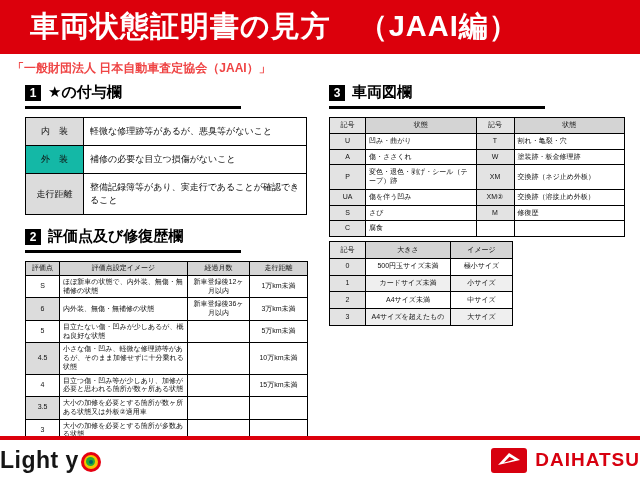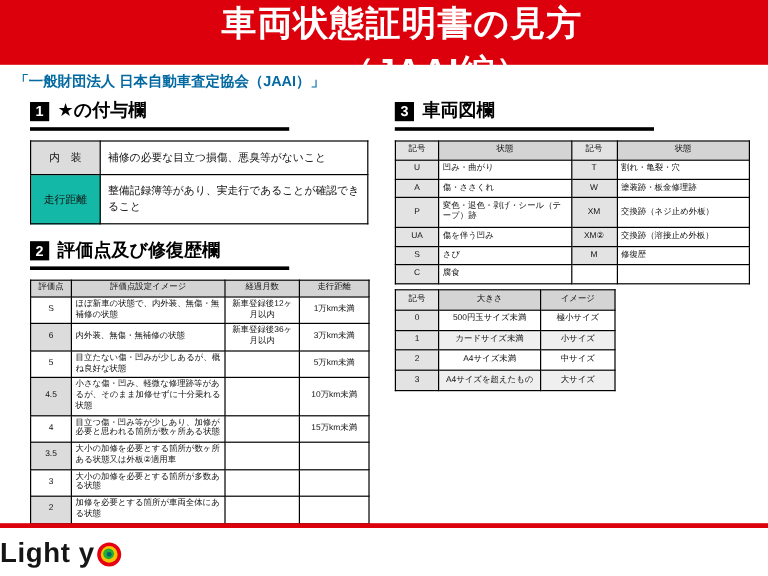--- a/index.html
+++ b/index.html
@@ -1,25 +1,25 @@
 <!DOCTYPE html>
 <html><head>
 <meta charset="utf-8">
 <style>
   * { margin:0; padding:0; box-sizing:border-box; }
   html,body { background:#fff; }
   body { font-family:"Liberation Sans","DejaVu Sans",sans-serif; }
   .page { position:relative; width:640px; height:480px; background:#fff; overflow:hidden; }
 
   
-  .banner { height:54px; background:#dc000c; color:#fff; display:flex; align-items:center; padding-left:30px;flex-direction:column; }
+  .banner { height:54px; background:#dc000c; color:#fff; display:flex; align-items:center; padding-left:30px; }
   .banner .ttl { font-size:29px; font-weight:bold; letter-spacing:1px; }
-  .banner .ed  { font-size:29px; font-weight:bold; margin-left:56px; letter-spacing:1px; }
-
-  .subtitle { margin:6px 0 4px 12px; font-size:12px; font-weight:bold; color:#0369a1; }
+  .banner .ed  { font-size:29px; font-weight:bold; margin-left:28px; letter-spacing:1px; }
+
+  .subtitle { margin:6px 0 4px 12px; font-size:12px; font-weight:bold; color:#ef4444; }
 
   
   .content { display:flex; padding-left:25px; gap:22px; }
   .col-left  { width:282px; }
   .col-right { width:296px; }
 
   .sec-head { display:flex; align-items:center; gap:7px; border-bottom:3px solid #000; padding-bottom:4px; margin:2px 0 8px 0; width:216px; }
   .numbox { width:16px; height:16px; background:#000; color:#fff; font-size:12px; font-weight:bold; display:flex; align-items:center; justify-content:center; flex:0 0 16px; }
   .sec-title { font-size:15px; font-weight:bold; color:#000; }
 
@@ -84,21 +84,25 @@
 
       <div class="sec-head">
         <span class="numbox">1</span>
         <span class="sec-title">★の付与欄</span>
       </div>
 
       <table class="t1">
         <tbody>
           <tr>
             <td class="lbl">内　装</td>
-            <td>補修の必要な目立つ損傷、悪臭等がないこと</td>
+            <td>軽微な修理跡等があるが、悪臭等がないこと</td>
+          </tr>
+          <tr>
+            <td class="lbl">外　装</td>
+            <td>補修の必要な目立つ損傷がないこと</td>
           </tr>
           <tr>
             <td class="lbl">走行距離</td>
             <td>整備記録簿等があり、実走行であることが確認できること</td>
           </tr>
         </tbody>
       </table>
 
       <div class="sec-head" style="margin-top:12px;">
         <span class="numbox">2</span>
@@ -261,15 +265,24 @@
     <div class="slogan">
       <span>Light y</span>
       <span class="target">
         <span class="r2">
             <span class="r3">
               <span class="r4"></span>
             </span>
           </span>
       </span>
     </div>
+    <div class="dai">
+      <span class="dmark">
+        <svg width="36" height="25" viewBox="0 0 36 25">
+          <path d="M7 17 L18 5 L29 12 Z" fill="#ffffff"></path>
+          <path d="M13 14.6 L18.5 8.8 L23.5 11.6 Z" fill="#d7000f"></path>
+        </svg>
+      </span>
+      <span class="dtext">DAIHATSU</span>
+    </div>
   </footer>
 
 </div>
 
 </body></html>

